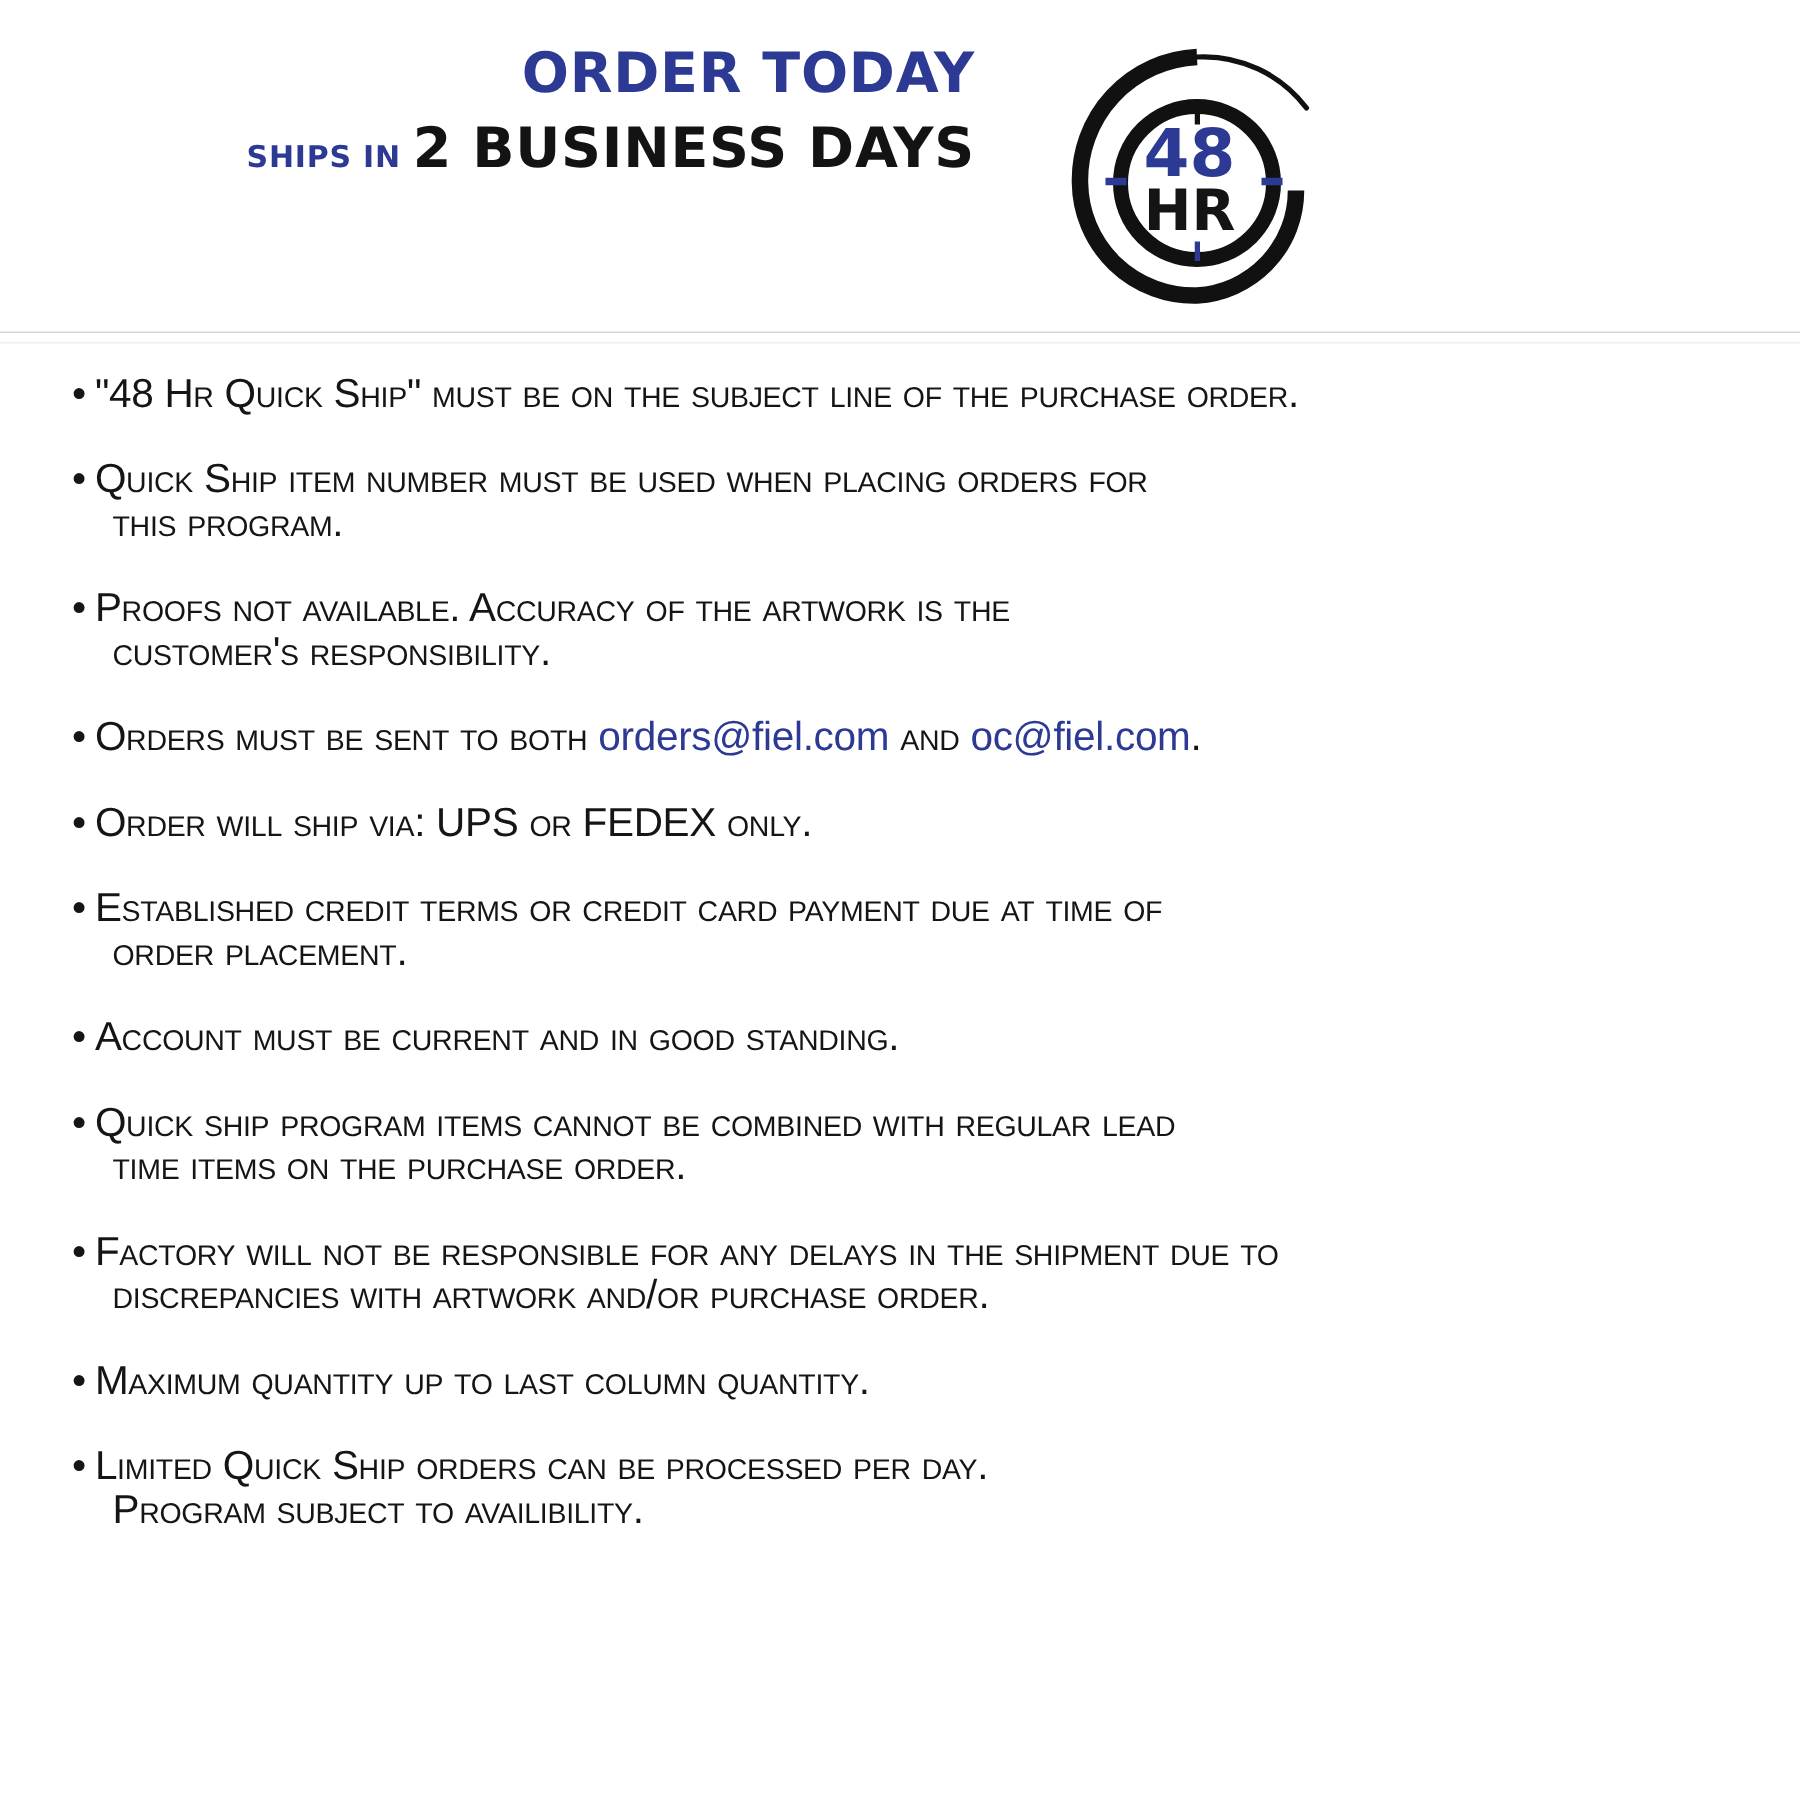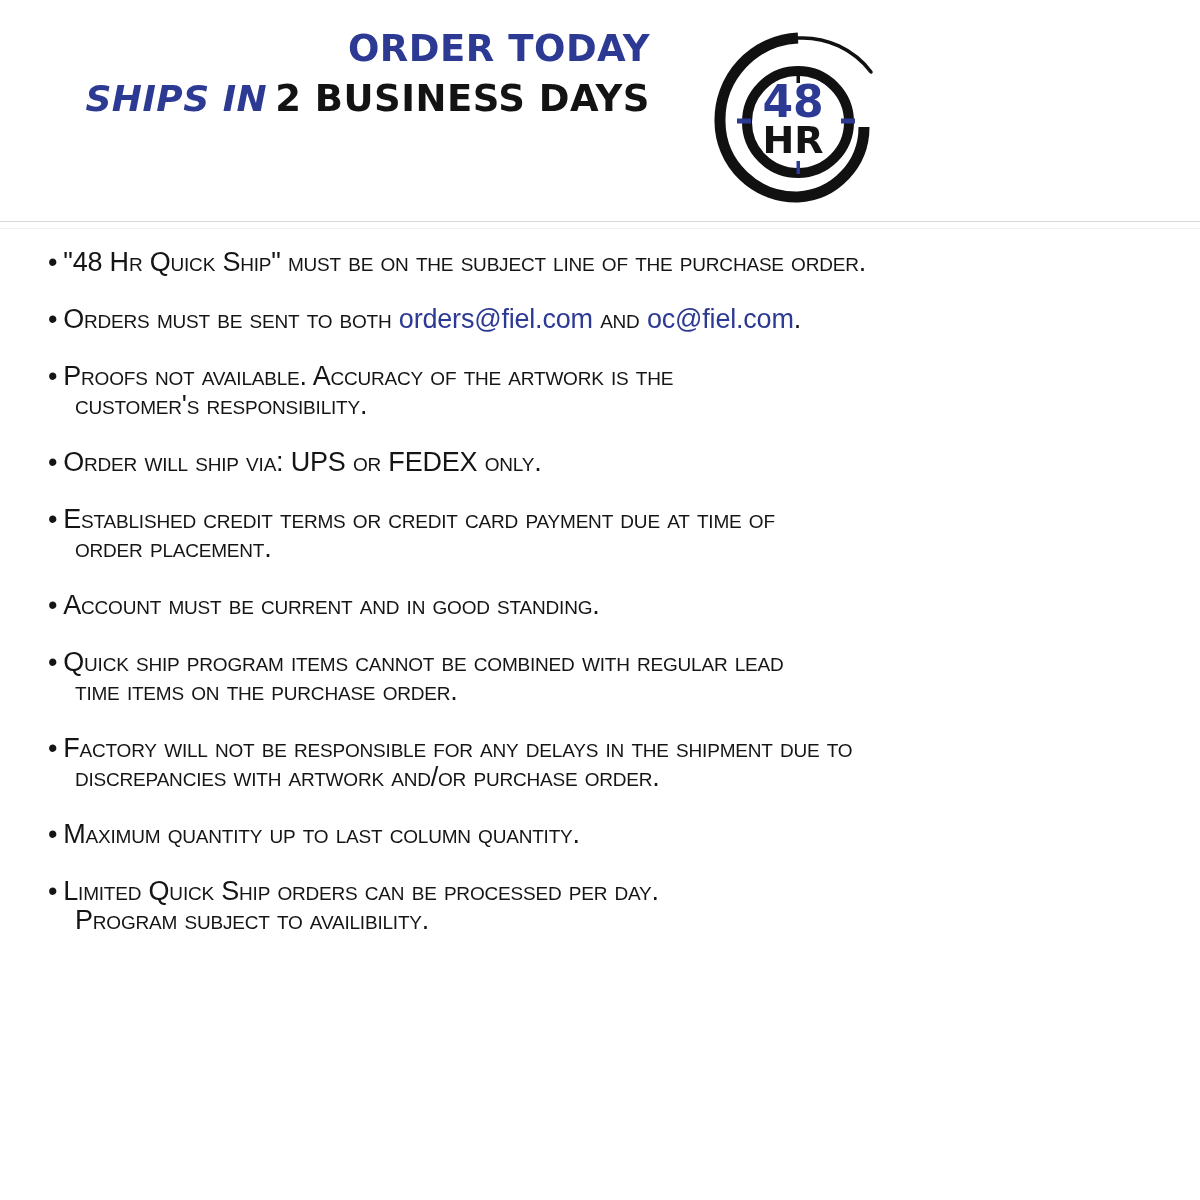--- a/index.html
+++ b/index.html
@@ -41,21 +41,21 @@
     width: 650px;
     text-align: right;
     font-family: "DejaVu Sans", sans-serif;
     font-weight: bold;
     letter-spacing: 0.5px;
     line-height: 50px;
     white-space: nowrap;
   }
   .ht-line1 { font-size: 37px; color: var(--blue); }
   .ht-line2 { font-size: 37px; color: #131313; }
-  .ht-line2 .prefix { font-size: 36px; color: var(--blue); margin-right: 8px; font-style: italic; }
+  .ht-line2 .prefix { font-size: 20px; color: var(--blue); margin-right: 8px; }
   .ht-line3 { font-size: 37px; color: var(--blue); }
 
   
   .logo {
     position: absolute;
     top: 20px;
     left: 696px;
     width: 420px;
     height: 200px;
   }
@@ -115,23 +115,25 @@
 
         <text x="97" y="97" font-size="44" fill="#2c3a94" text-anchor="middle">48</text>
         <text x="97" y="133" font-size="38" fill="#141414" text-anchor="middle">HR</text>
       </svg>
 
     </div>
   </div>
 
   <div class="terms">
       <div class="term-item"><span class="bullet">•</span><span class="seg">"48 Hr Quick Ship" must be on the subject line of the purchase order.</span></div>
-      <div class="term-item"><span class="bullet">•</span><span class="seg">Orders must be sent to both </span><span class="email">orders@fiel.com</span><span class="seg"> and </span><span class="email">oc@fiel.com</span><span class="seg">.</span></div>
+      <div class="term-item"><span class="bullet">•</span><span class="seg">Quick Ship item number must be used when placing orders for
+this program.</span></div>
       <div class="term-item"><span class="bullet">•</span><span class="seg">Proofs not available. Accuracy of the artwork is the
 customer's responsibility.</span></div>
+      <div class="term-item"><span class="bullet">•</span><span class="seg">Orders must be sent to both </span><span class="email">orders@fiel.com</span><span class="seg"> and </span><span class="email">oc@fiel.com</span><span class="seg">.</span></div>
       <div class="term-item"><span class="bullet">•</span><span class="seg">Order will ship via: UPS or FEDEX only.</span></div>
       <div class="term-item"><span class="bullet">•</span><span class="seg">Established credit terms or credit card payment due at time of
 order placement.</span></div>
       <div class="term-item"><span class="bullet">•</span><span class="seg">Account must be current and in good standing.</span></div>
       <div class="term-item"><span class="bullet">•</span><span class="seg">Quick ship program items cannot be combined with regular lead
 time items on the purchase order.</span></div>
       <div class="term-item"><span class="bullet">•</span><span class="seg">Factory will not be responsible for any delays in the shipment due to
 discrepancies with artwork and/or purchase order.</span></div>
       <div class="term-item"><span class="bullet">•</span><span class="seg">Maximum quantity up to last column quantity.</span></div>
       <div class="term-item"><span class="bullet">•</span><span class="seg">Limited Quick Ship orders can be processed per day.

